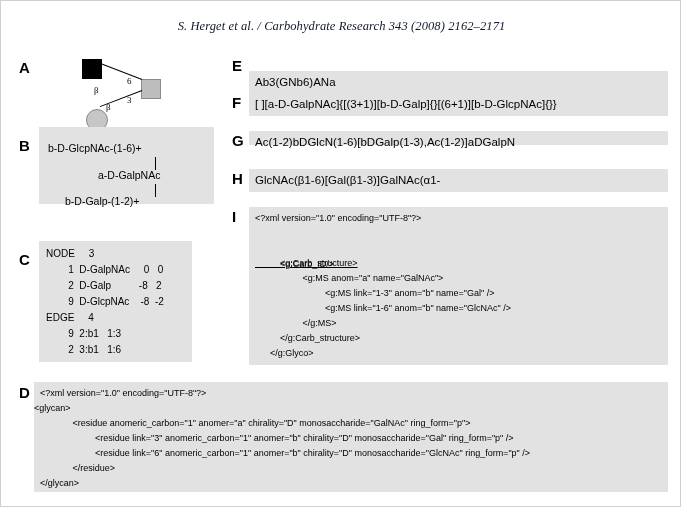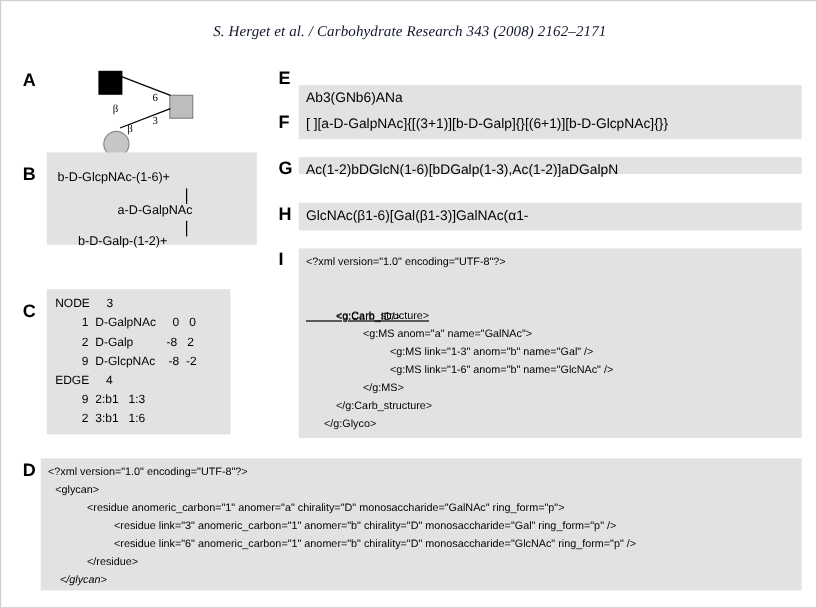--- a/index.html
+++ b/index.html
@@ -143,26 +143,26 @@
     <div class="code-line" style="left:7px; top:39px; font-size:10px;">        2  D-Galp          -8   2</div>
     <div class="code-line" style="left:7px; top:55px; font-size:10px;">        9  D-GlcpNAc    -8  -2</div>
     <div class="code-line" style="left:7px; top:71px; font-size:10px;">EDGE     4</div>
     <div class="code-line" style="left:7px; top:87px; font-size:10px;">        9  2:b1   1:3</div>
     <div class="code-line" style="left:7px; top:103px; font-size:10px;">        2  3:b1   1:6</div>
   </div>
 
   <div class="panel-letter" style="left:18px; top:383px;">D</div>
   <div class="grey-box" style="left:33px; top:381px; width:634px; height:110px;">
     <div class="code-line" style="left:6px; top:6px;">&lt;?xml version="1.0" encoding="UTF-8"?&gt;</div>
-    <div class="code-line" style="left:12px; top:21px;">&lt;glycan&gt;</div>
+    <div class="code-line" style="left:0; top:21px;">&lt;glycan&gt;</div>
     <div class="code-line" style="left:6px; top:36px;">             &lt;residue anomeric_carbon="1" anomer="a" chirality="D" monosaccharide="GalNAc" ring_form="p"&gt;</div>
     <div class="code-line" style="left:6px; top:51px;">                      &lt;residue link="3" anomeric_carbon="1" anomer="b" chirality="D" monosaccharide="Gal" ring_form="p" /&gt;</div>
     <div class="code-line" style="left:6px; top:66px;">                      &lt;residue link="6" anomeric_carbon="1" anomer="b" chirality="D" monosaccharide="GlcNAc" ring_form="p" /&gt;</div>
     <div class="code-line" style="left:6px; top:81px;">             &lt;/residue&gt;</div>
-    <div class="code-line" style="left:16px; top:96px;font-style:italic;">&lt;/glycan&gt;</div>
+    <div class="code-line" style="left:6px; top:96px;">&lt;/glycan&gt;</div>
   </div>
 
   <div class="panel-letter" style="left:231px; top:56px;">E</div>
   <div class="grey-box" style="left:248px; top:70px; width:419px; height:23px;">
     <div class="txt" style="left:6px; top:5px; font-size:11.5px;">Ab3(GNb6)ANa</div>
   </div>
 
   <div class="panel-letter" style="left:231px; top:93px;">F</div>
   <div class="grey-box" style="left:248px; top:92px; width:419px; height:23px;">
     <div class="txt" style="left:6px; top:5px; font-size:11.5px;">[ ][a-D-GalpNAc]{[(3+1)][b-D-Galp]{}[(6+1)][b-D-GlcpNAc]{}}</div>

